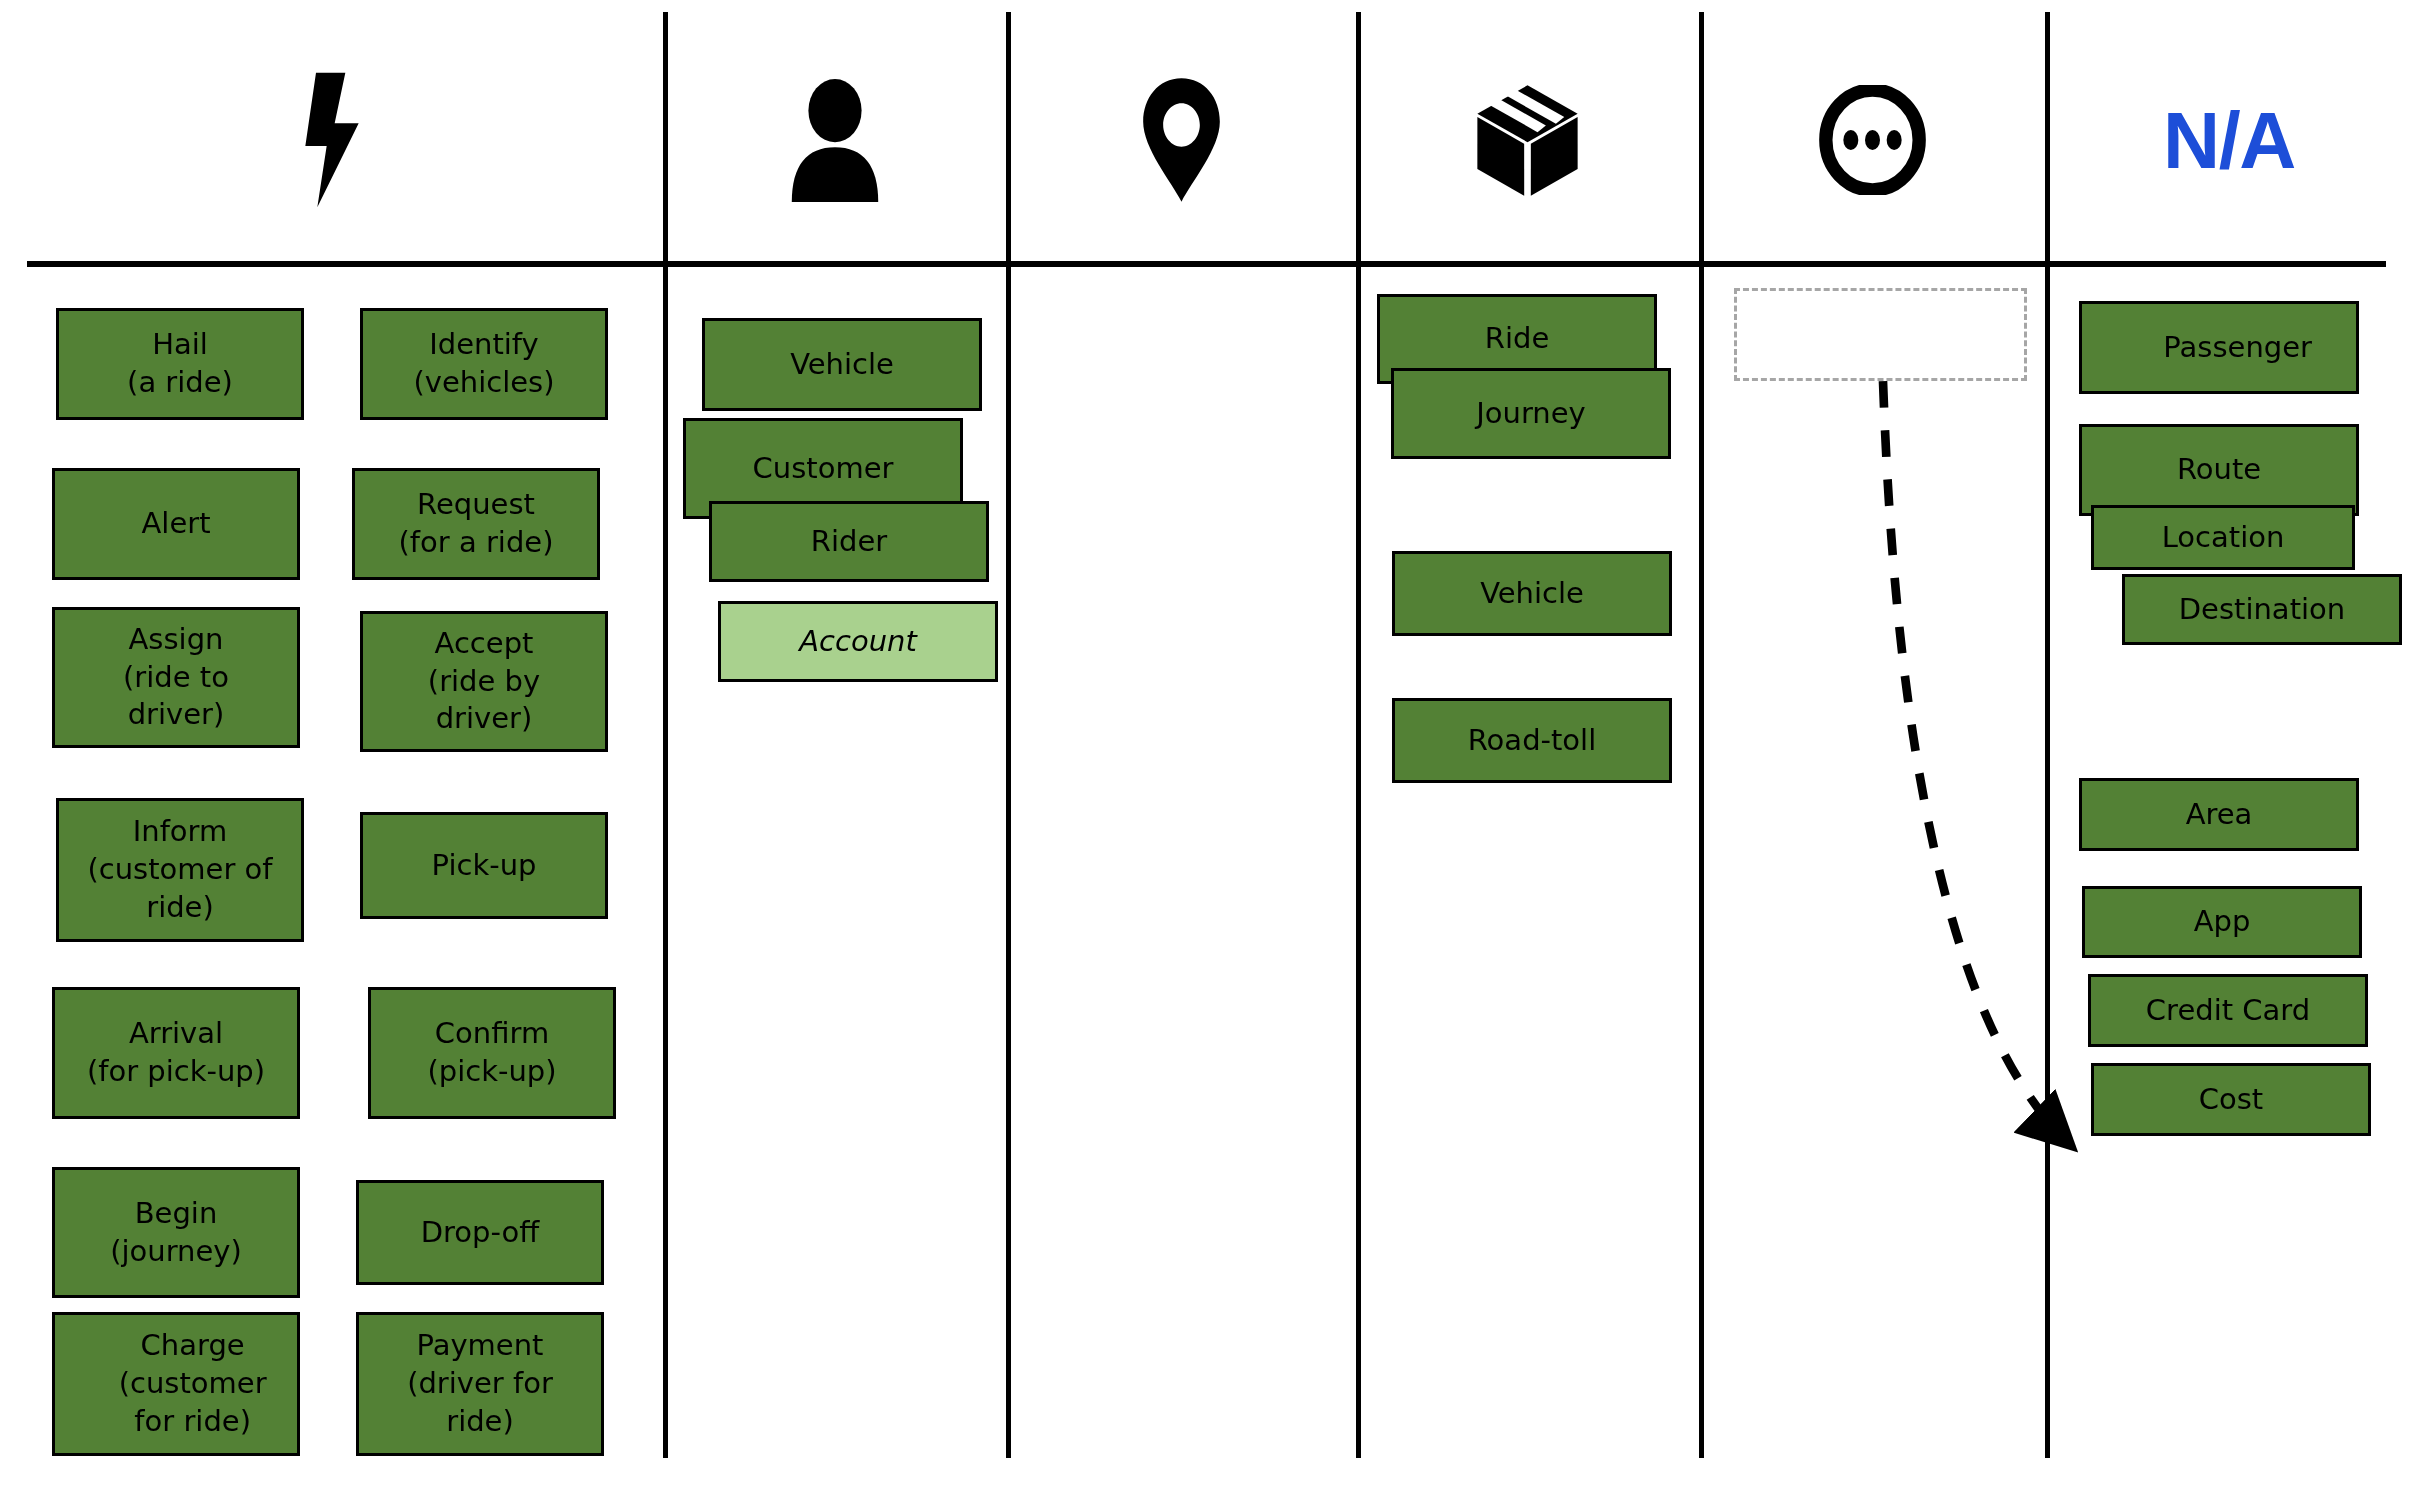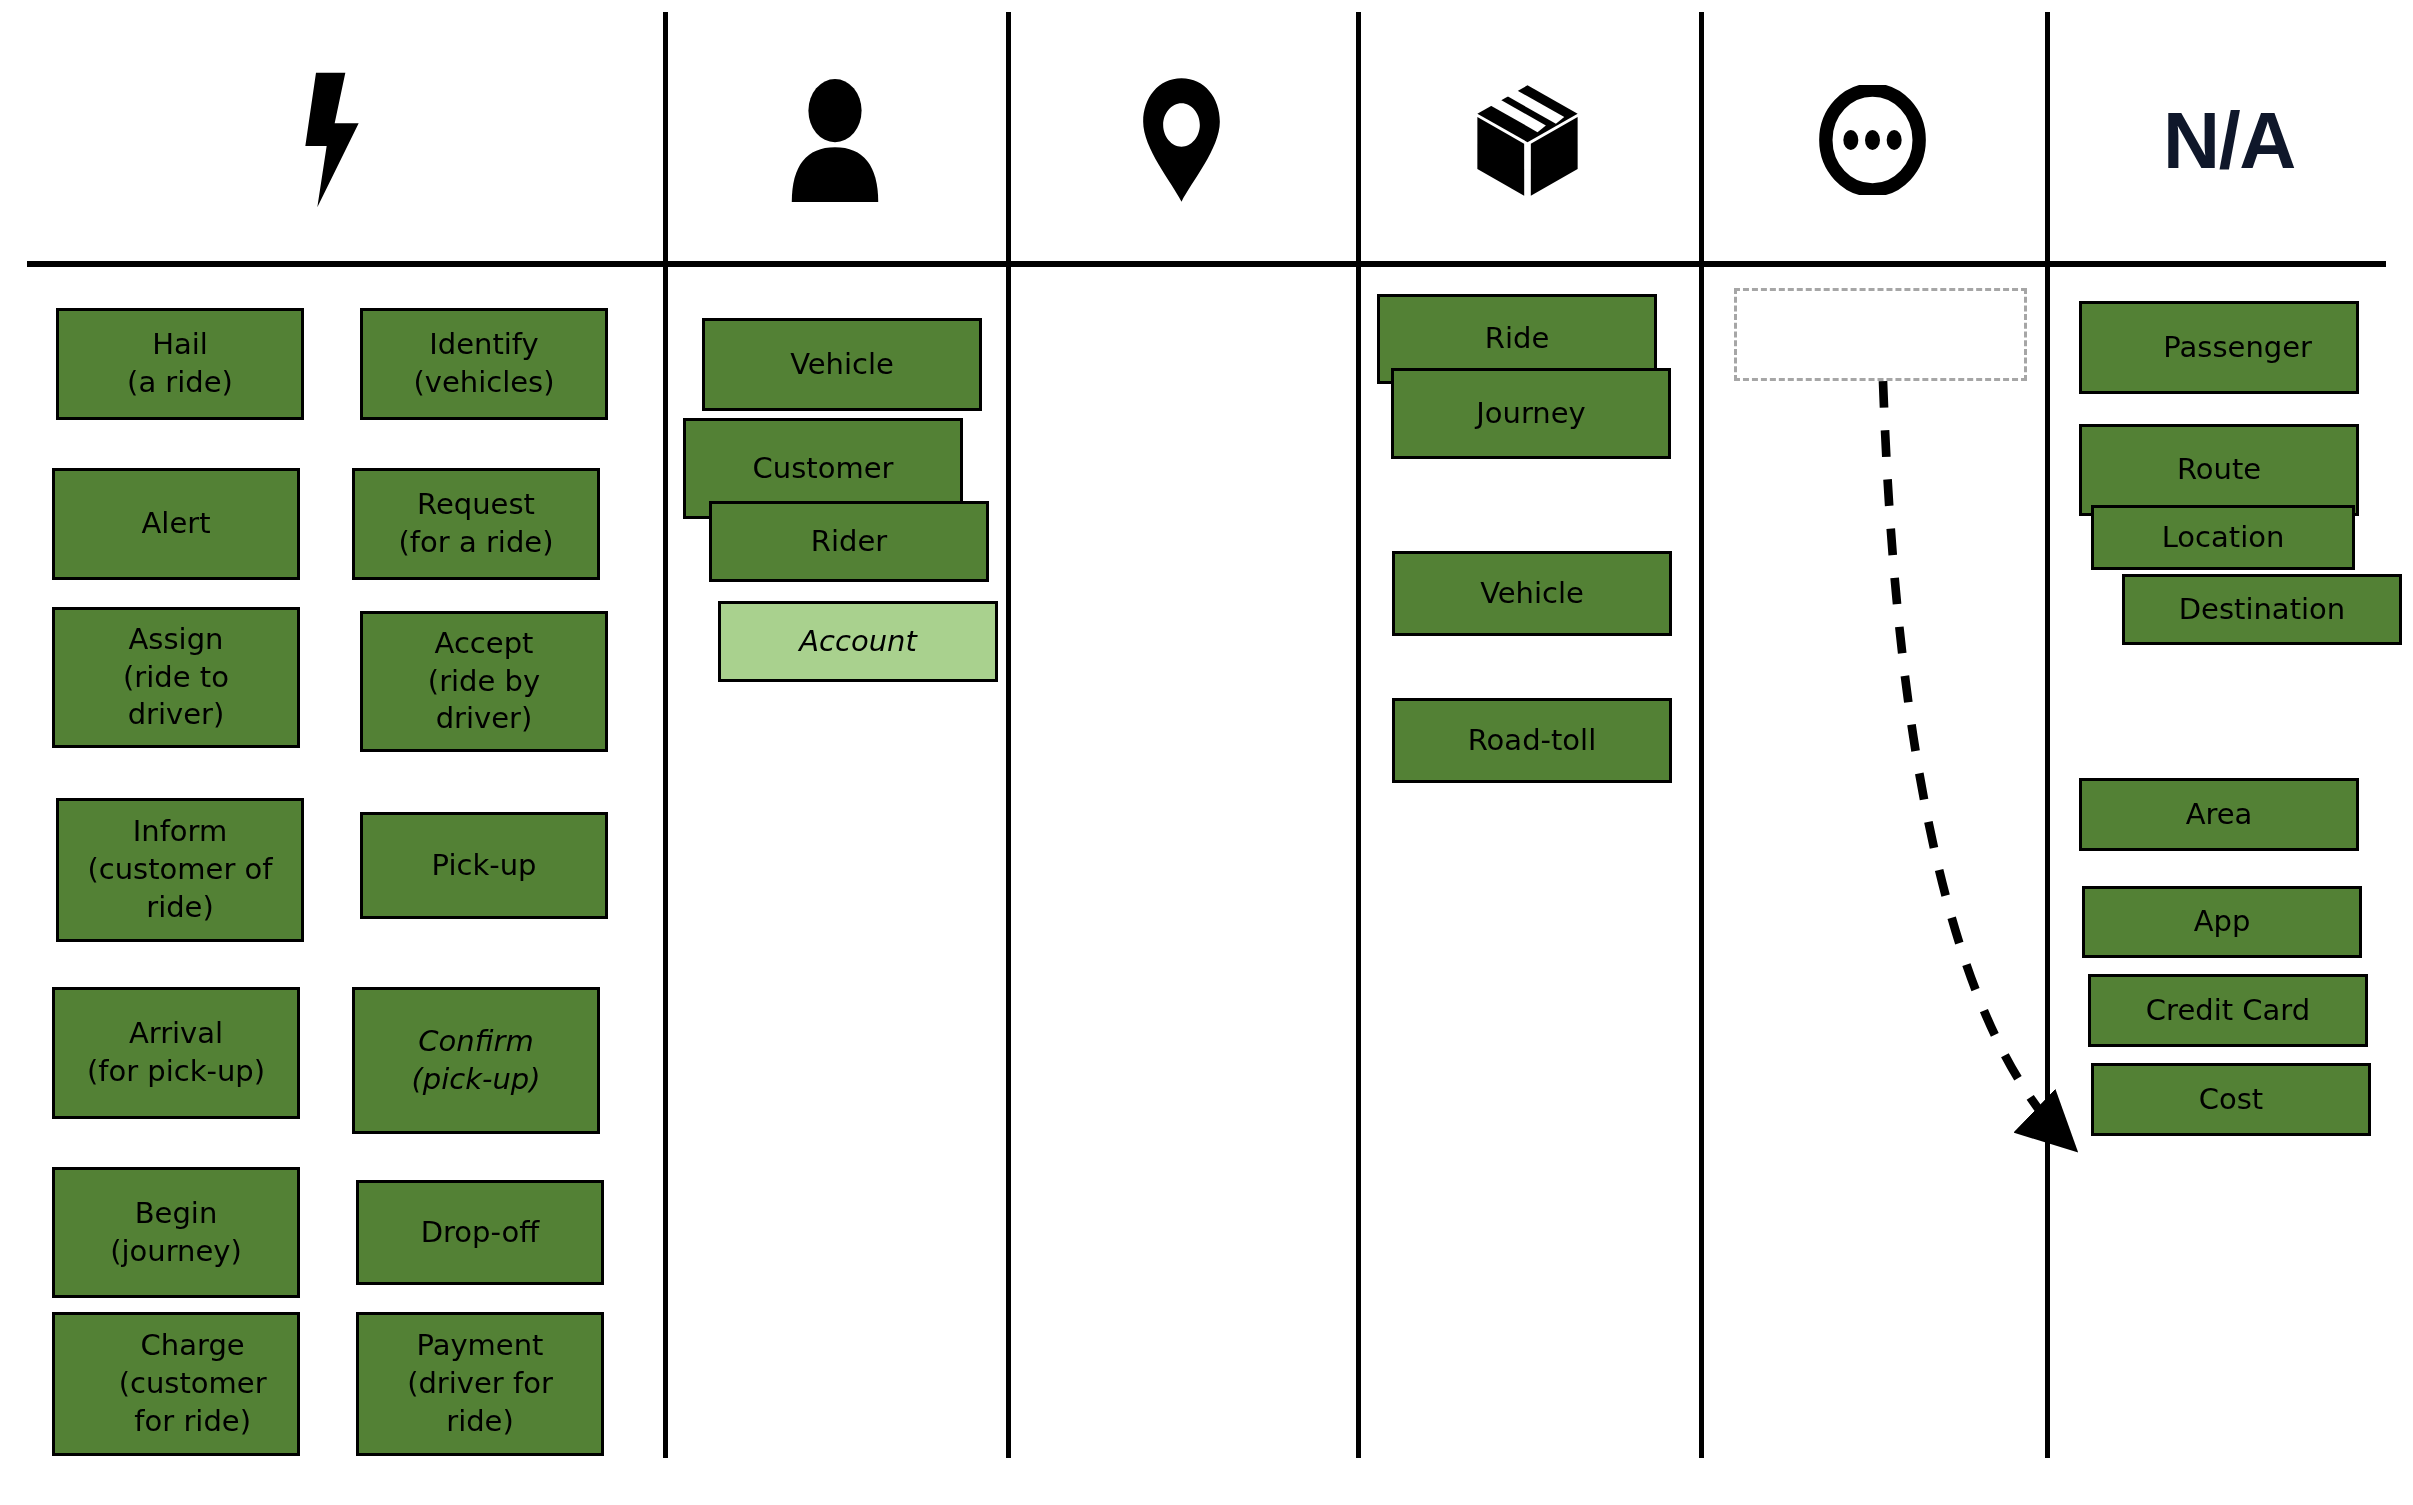--- a/index.html
+++ b/index.html
@@ -38,21 +38,21 @@
     display:flex;
     align-items:center;
     justify-content:center;
     pointer-events:none;
   }
   .hdr svg{display:block;}
   .hdr-na{
     font-family:"Liberation Sans", sans-serif;
     font-weight:bold;
     font-size:79px;
-    color:#0f172a;
+    color:#1d4ed8;
     letter-spacing:-1.3px;
     line-height:1;
   }
 
   
   .card{
     position:absolute;
     box-sizing:border-box;
     background:#538135;
     border:3.3px solid #000000;
@@ -172,21 +172,21 @@
 driver)</div>
       <div class="card" style="left: 360px; top: 611px; width: 248px; height: 141px; z-index: 15;">Accept
 (ride by
 driver)</div>
       <div class="card" style="left: 56px; top: 798px; width: 248px; height: 144px; z-index: 16;">Inform
 (customer of
 ride)</div>
       <div class="card" style="left: 360px; top: 812px; width: 248px; height: 107px; z-index: 17;">Pick-up</div>
       <div class="card" style="left: 52px; top: 987px; width: 248px; height: 132px; z-index: 18;">Arrival
 (for pick-up)</div>
-      <div class="card" style="left: 352px; top: 987px; width: 248px; height: 147px; z-index: 19; font-style: italic;">Confirm
+      <div class="card" style="left: 368px; top: 987px; width: 248px; height: 132px; z-index: 19;">Confirm
 (pick-up)</div>
       <div class="card" style="left: 52px; top: 1167px; width: 248px; height: 131px; z-index: 20;">Begin
 (journey)</div>
       <div class="card" style="left: 356px; top: 1180px; width: 248px; height: 105px; z-index: 21;">Drop-off</div>
       <div class="card" style="left: 52px; top: 1312px; width: 248px; height: 144px; z-index: 22; padding-left: 40px;">Charge
 (customer
 for ride)</div>
       <div class="card" style="left: 356px; top: 1312px; width: 248px; height: 144px; z-index: 23;">Payment
 (driver for
 ride)</div>

